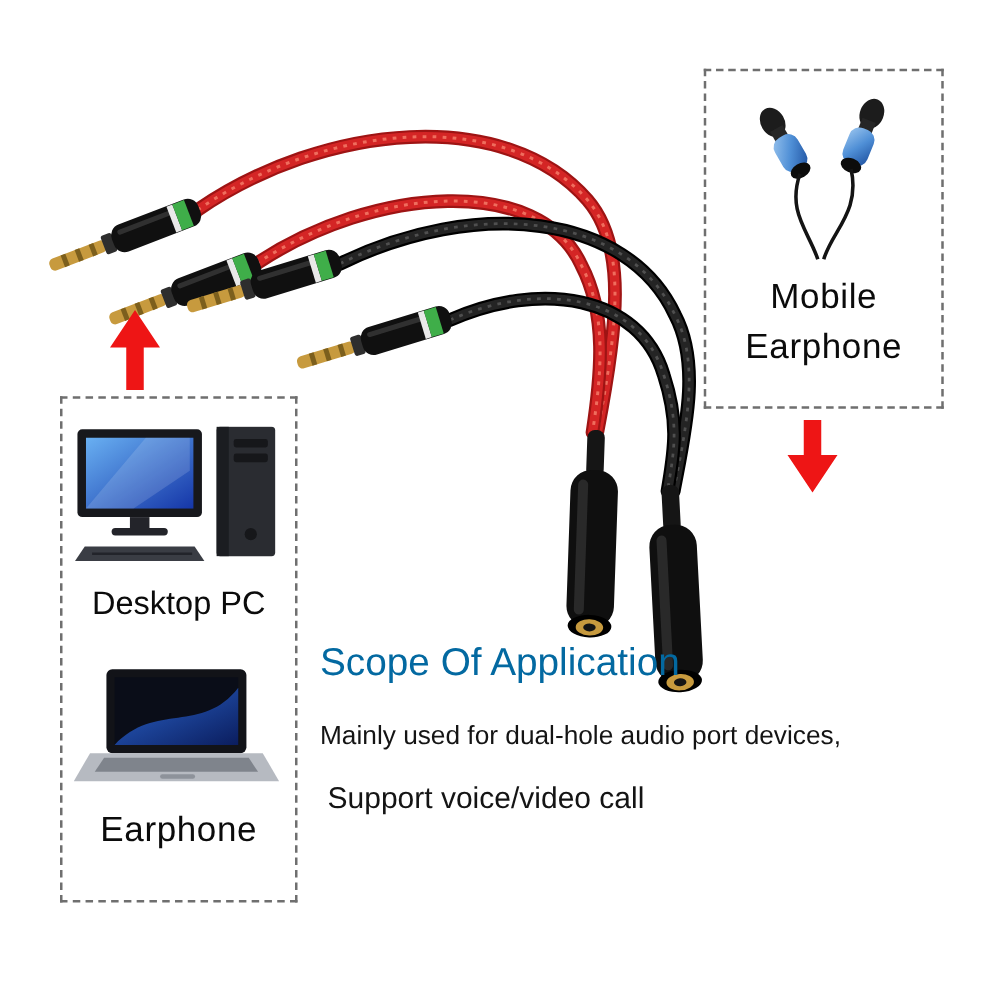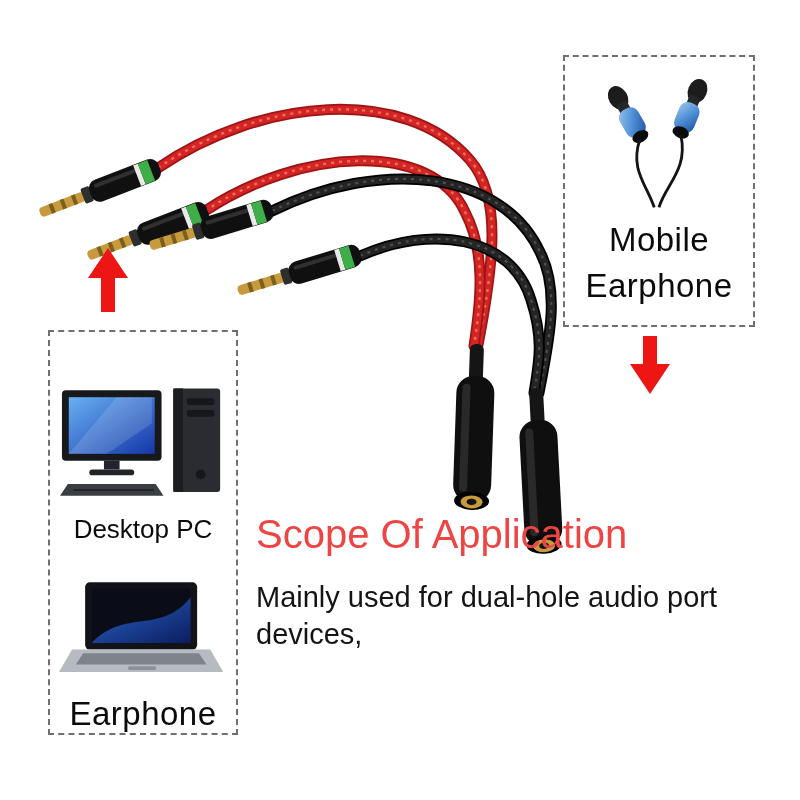--- a/index.html
+++ b/index.html
@@ -7,34 +7,34 @@
     position:relative;width:800px;height:800px;background:#ffffff;overflow:hidden;
     font-family:"Liberation Sans", sans-serif;color:#111;
   }
   .abs{position:absolute;}
   .dashed-box{
     position:absolute;border:2px dashed #6f6f6f;background:#ffffff;
     display:flex;flex-direction:column;align-items:center;box-sizing:border-box;
   }
   .earphone-box{left:563px;top:55px;width:192px;height:272px;}
   .earphone-box svg{margin-top:6px;}
-  .big-label{font-size:33px;color:#0b0b0b;letter-spacing:0.5px;}
+  .big-label{font-size:28px;color:#0b0b0b;letter-spacing:0.5px;}
   .earphone-box .big-label.l1{margin-top:6px;}
   .earphone-box .big-label.l2{margin-top:8px;}
-  .device-box{left:48px;top:330px;width:190px;height:405px;justify-content:flex-end;}
+  .device-box{left:48px;top:317px;width:190px;height:405px;}
   .device-box svg.desktop{margin-top:22px;}
   .mid-label{font-size:26px;color:#0b0b0b;margin-top:8px;}
   .device-box svg.laptop{margin-top:34px;}
   .device-box .big-label{margin-top:16px;}
   .cables{left:0;top:0;}
   .arrow-up{left:86px;top:246px;}
   .arrow-down{left:628px;top:334px;}
   .scope{left:256px;top:512px;width:540px;}
-  .scope-title{font-size:40px;color:#ef4444;margin-bottom:22px;}
-  .scope-line{font-size:29px;line-height:37px;color:#141414;}
+  .scope-title{font-size:31px;color:#0369a1;margin-bottom:22px;}
+  .scope-line{font-size:21px;line-height:37px;color:#141414;}
   .scope-support{font-size:24px;color:#141414;margin-top:18px;margin-left:6px;}
 </style>
 </head>
 <body>
 
 <div class="stage">
 
   <svg class="abs cables" width="620" height="580" viewBox="0 0 620 580">
     <defs>
       <g id="male-plug">
@@ -154,15 +154,16 @@
       <polygon points="14,74 162,74 176,98 0,98" fill="#b6bac1"></polygon>
       <polygon points="26,78 150,78 158,90 18,90" fill="#7f848c"></polygon>
       <rect x="74" y="92" width="30" height="4" rx="2" fill="#8d929a"></rect>
     </svg>
     <div class="big-label">Earphone</div>
   </div>
 
   <div class="abs scope">
     <div class="scope-title">Scope Of Application</div>
     <div class="scope-line">Mainly used for dual-hole audio port devices,</div>
+    <div class="scope-support">Support voice/video call</div>
   </div>
 
 </div>
 
 </body></html>

